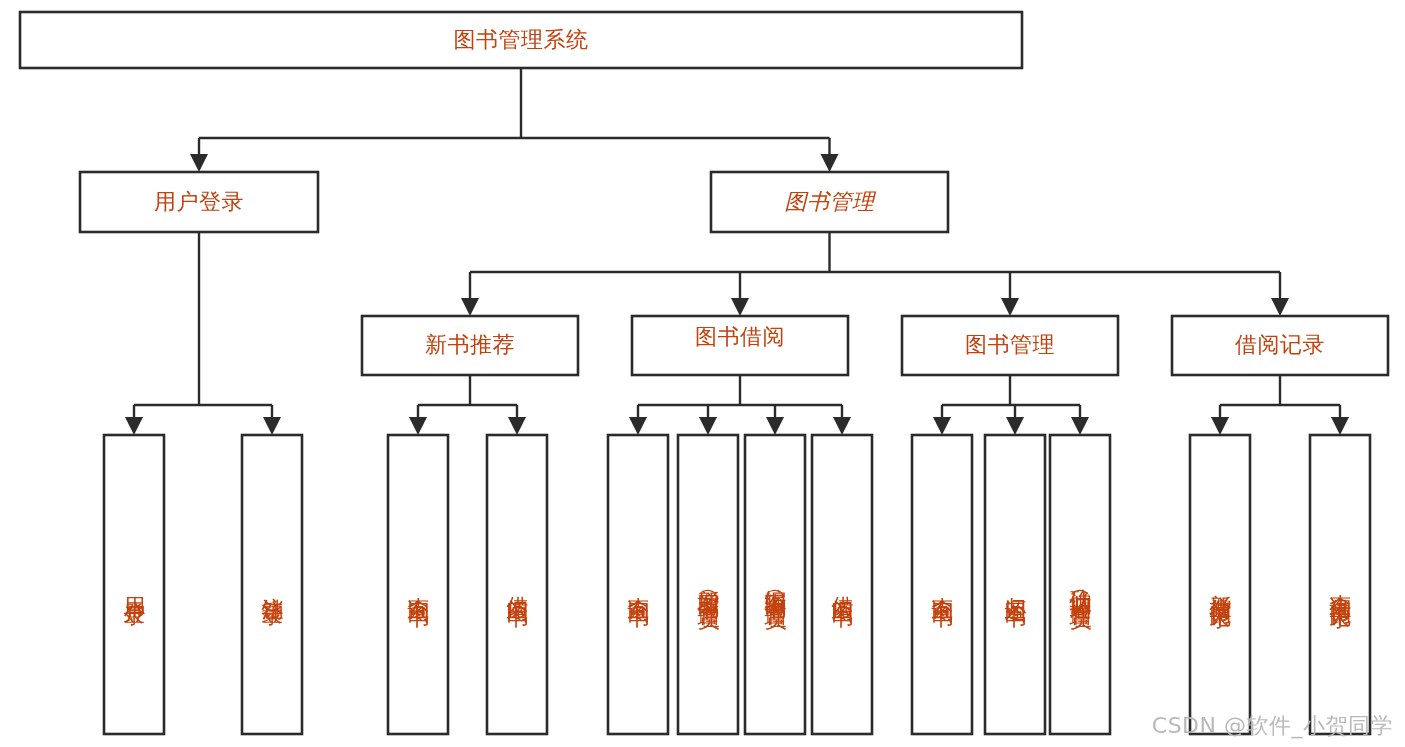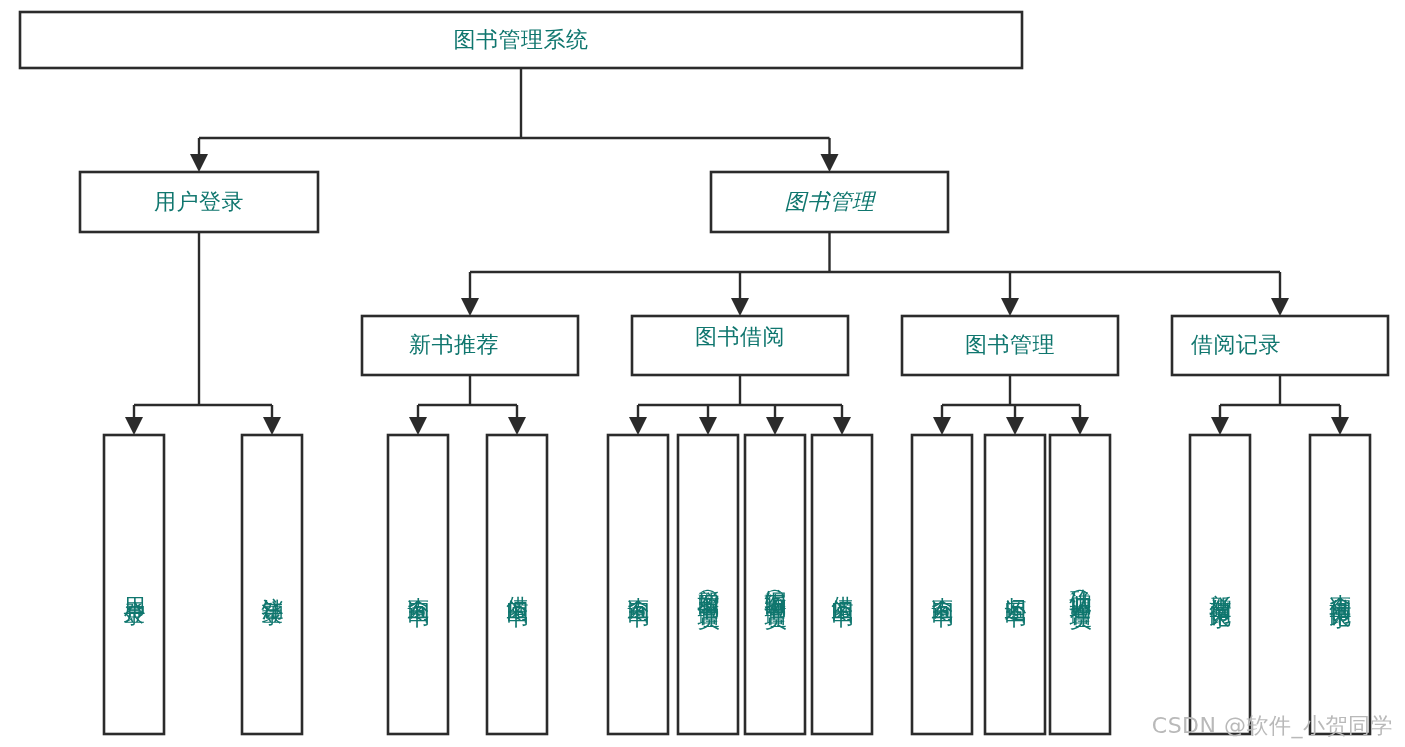--- a/index.html
+++ b/index.html
@@ -38,21 +38,21 @@
   }
   .arrow-head {
     fill: #2b2b2b;
     stroke: none;
   }
   .node-label {
     position: absolute;
     display: flex;
     align-items: center;
     justify-content: center;
-    color: #0f766e;
+    color: #c2410c;
     font-family: "DejaVu Sans", "Liberation Sans", sans-serif;
     text-align: center;
     pointer-events: none;
     box-sizing: border-box;
   }
   .node-label.horizontal {
     font-size: 22px;
     letter-spacing: 0.5px;
     line-height: 1.1;
   }
@@ -156,24 +156,24 @@
         <rect x="1050" y="435" width="60" height="299" class="node-box"></rect>
         <rect x="1190" y="435" width="60" height="299" class="node-box"></rect>
         <rect x="1310" y="435" width="60" height="299" class="node-box"></rect>
       </g>
   </svg>
 
   <div id="label-layer">
       <div class="node-label horizontal" style="left: 20px; top: 12px; width: 1002px; height: 56px;">图书管理系统</div>
       <div class="node-label horizontal" style="left: 80px; top: 172px; width: 238px; height: 60px;">用户登录</div>
       <div class="node-label horizontal" style="left: 711px; top: 172px; width: 237px; height: 60px; font-style: italic;">图书管理</div>
-      <div class="node-label horizontal" style="left: 346px; top: 316px; width: 216px; height: 59px; border-radius: 13px;">新书推荐</div>
+      <div class="node-label horizontal" style="left: 362px; top: 316px; width: 216px; height: 59px; border-radius: 13px;">新书推荐</div>
       <div class="node-label horizontal" style="left: 632px; top: 316px; width: 216px; height: 42px;">图书借阅</div>
       <div class="node-label horizontal" style="left: 902px; top: 316px; width: 216px; height: 59px;">图书管理</div>
-      <div class="node-label horizontal" style="left: 1128px; top: 316px; width: 216px; height: 59px;">借阅记录</div>
+      <div class="node-label horizontal" style="left: 1172px; top: 316px; width: 216px; height: 59px;">借阅记录</div>
       <div class="node-label vertical" style="left: 104px; top: 435px; width: 60px; height: 299px;">用户登录</div>
       <div class="node-label vertical" style="left: 242px; top: 435px; width: 60px; height: 299px;">注销登录</div>
       <div class="node-label vertical" style="left: 388px; top: 435px; width: 60px; height: 299px;">查询图书</div>
       <div class="node-label vertical" style="left: 487px; top: 435px; width: 60px; height: 299px;">借阅图书</div>
       <div class="node-label vertical" style="left: 608px; top: 435px; width: 60px; height: 299px;">查询图书</div>
       <div class="node-label vertical" style="left: 678px; top: 435px; width: 60px; height: 299px;">新增图书（管理员）</div>
       <div class="node-label vertical" style="left: 745px; top: 435px; width: 60px; height: 299px;">编辑图书（管理员）</div>
       <div class="node-label vertical" style="left: 812px; top: 435px; width: 60px; height: 299px;">借阅图书</div>
       <div class="node-label vertical" style="left: 912px; top: 435px; width: 60px; height: 299px;">查询图书</div>
       <div class="node-label vertical" style="left: 985px; top: 435px; width: 60px; height: 299px;">归还图书</div>

